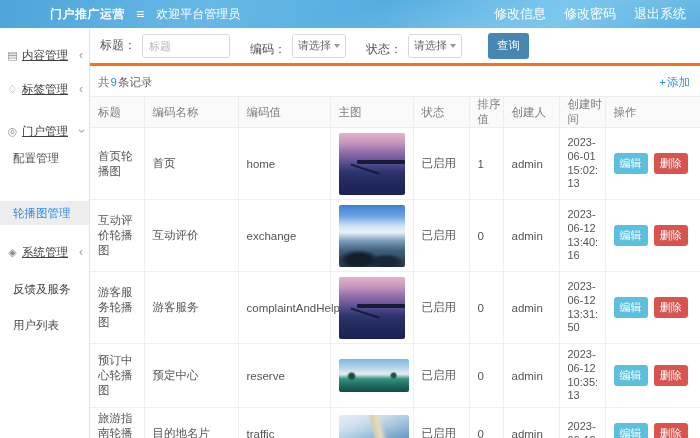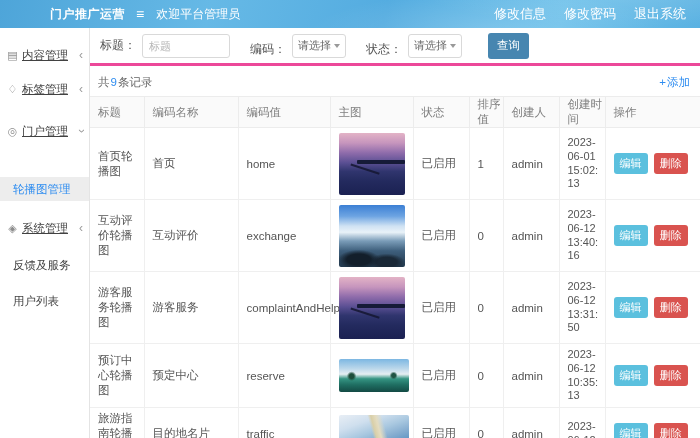--- a/index.html
+++ b/index.html
@@ -26,21 +26,21 @@
   .side-item .lbl { flex:1; font-size:11.5px;text-decoration:underline; }
   .chev { color:#9a9a9a; font-size:12px; line-height:1; }
   .chev.expanded { transform:rotate(-90deg); }
   .side-sub { height:24px; display:flex; align-items:center; padding-left:13px; color:#515151; font-size:11.5px; cursor:pointer; }
   .side-sub.active { background:#ededed; color:#2d8cf0;margin-top:31px; }
   .side-plain { height:28px; display:flex; align-items:center; padding-left:13px; color:#424242; font-size:11.5px; cursor:pointer; margin-top:8px; }
   .gap-big { margin-top:12px; }
 
   
   .main { flex:1; display:flex; flex-direction:column; min-width:0; }
-  .filter-panel { background:#fff; height:38px; display:flex; align-items:center; padding-left:10px; gap:6px; border-bottom:3px solid #ec4899; }
+  .filter-panel { background:#fff; height:38px; display:flex; align-items:center; padding-left:10px; gap:6px; border-bottom:3px solid #f97316; }
   .f-label { color:#555; }
   .f-input { width:88px; height:24px; border:1px solid #d9d9d9; border-radius:3px; padding:0 6px; font-size:11px; color:#555; outline:none; }
   .f-input::placeholder { color:#b5b5b5; }
   .select { width:54px; height:24px; border:1px solid #d9d9d9; border-radius:3px; background:#fff; display:flex; align-items:center;
     padding:0 5px; color:#666; font-size:11px; cursor:pointer; justify-content:space-between; }
   .caret { width:0; height:0; border-left:3.5px solid transparent; border-right:3.5px solid transparent; border-top:4px solid #999; }
   .btn-query { height:26px; padding:0 9px; background:#4786b0; color:#fff; border:none; border-radius:3px; font-size:11.5px; cursor:pointer; margin-left:20px; }
   .grp { margin-left:14px; display:flex; align-items:flex-end; gap:6px; }
 
   .content { background:#fff; flex:1; padding:0 0 0 0; overflow:hidden; }
@@ -102,20 +102,21 @@
     <div class="side-item">
       <span class="ic">♢</span>
       <span class="lbl">标签管理</span>
       <span class="chev">‹</span>
     </div>
     <div class="side-item gap-big">
       <span class="ic">◎</span>
       <span class="lbl">门户管理</span>
       <span class="chev expanded">‹</span>
     </div>
+    <div class="side-sub">配置管理</div>
     <div class="side-sub active">轮播图管理</div>
     <div class="side-item gap-big">
       <span class="ic">◈</span>
       <span class="lbl">系统管理</span>
       <span class="chev">‹</span>
     </div>
     <div class="side-plain">反馈及服务</div>
     <div class="side-plain">用户列表</div>
   </div>
 

